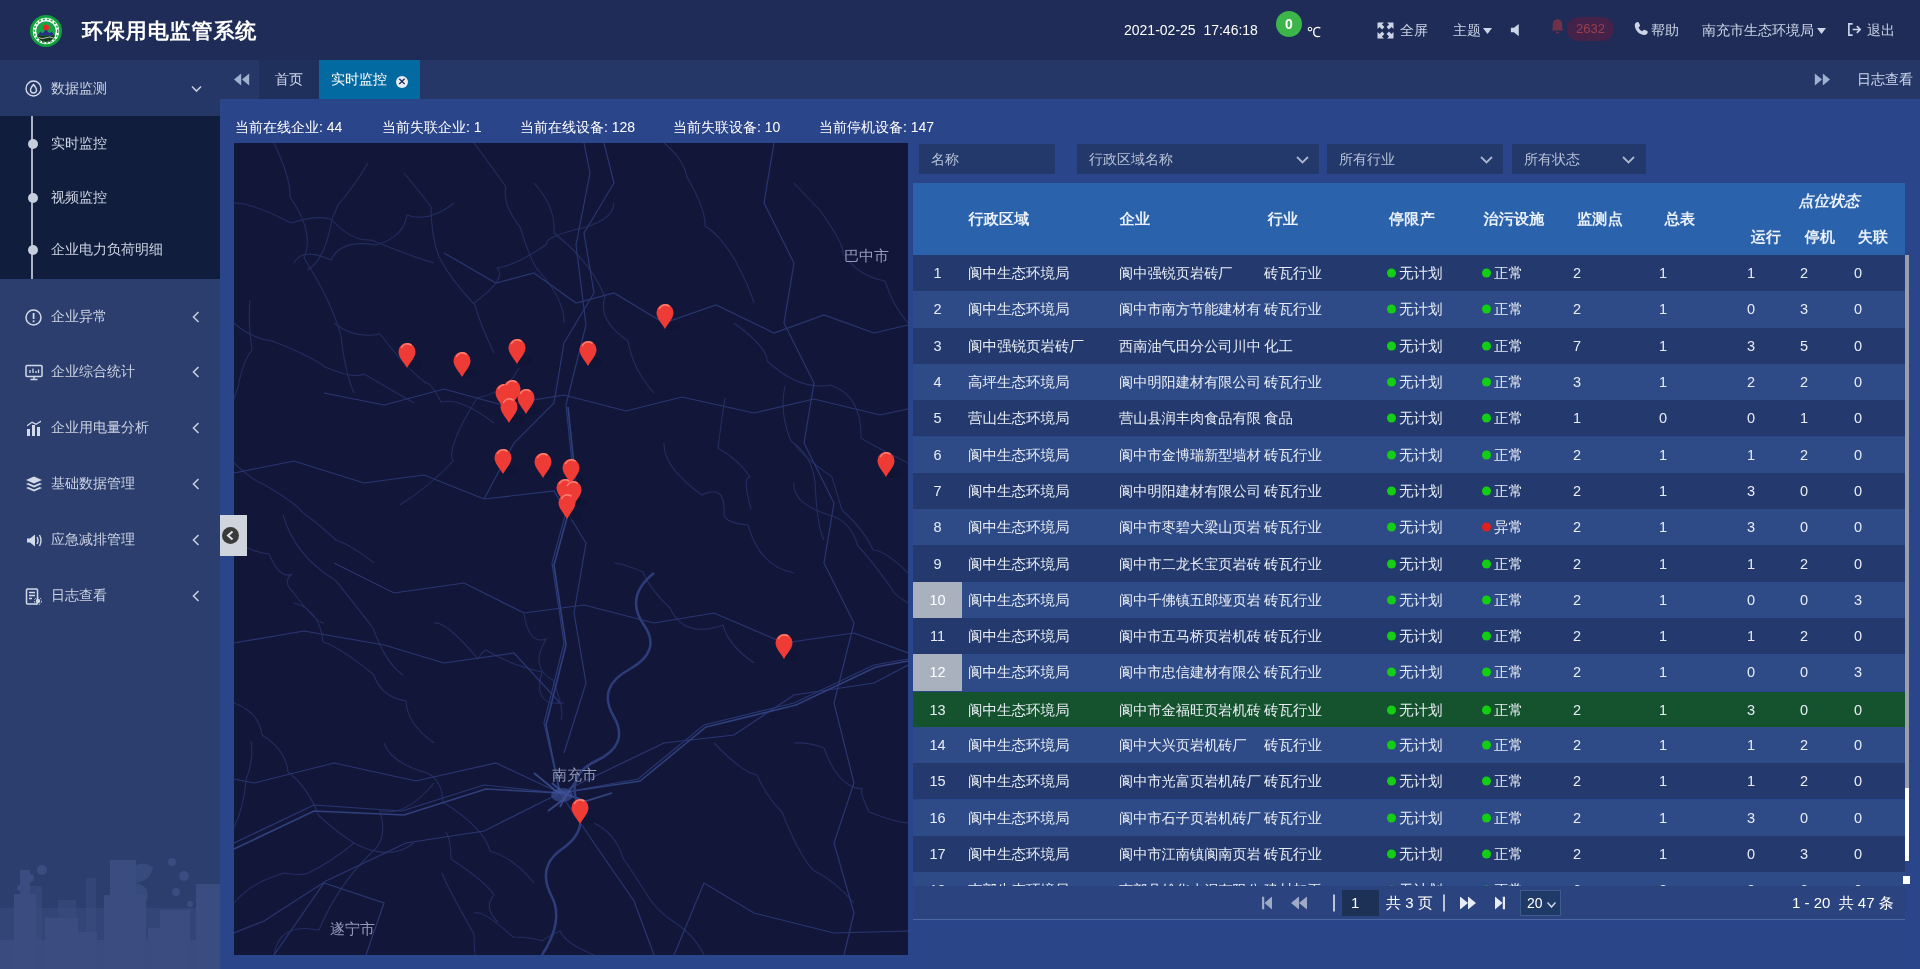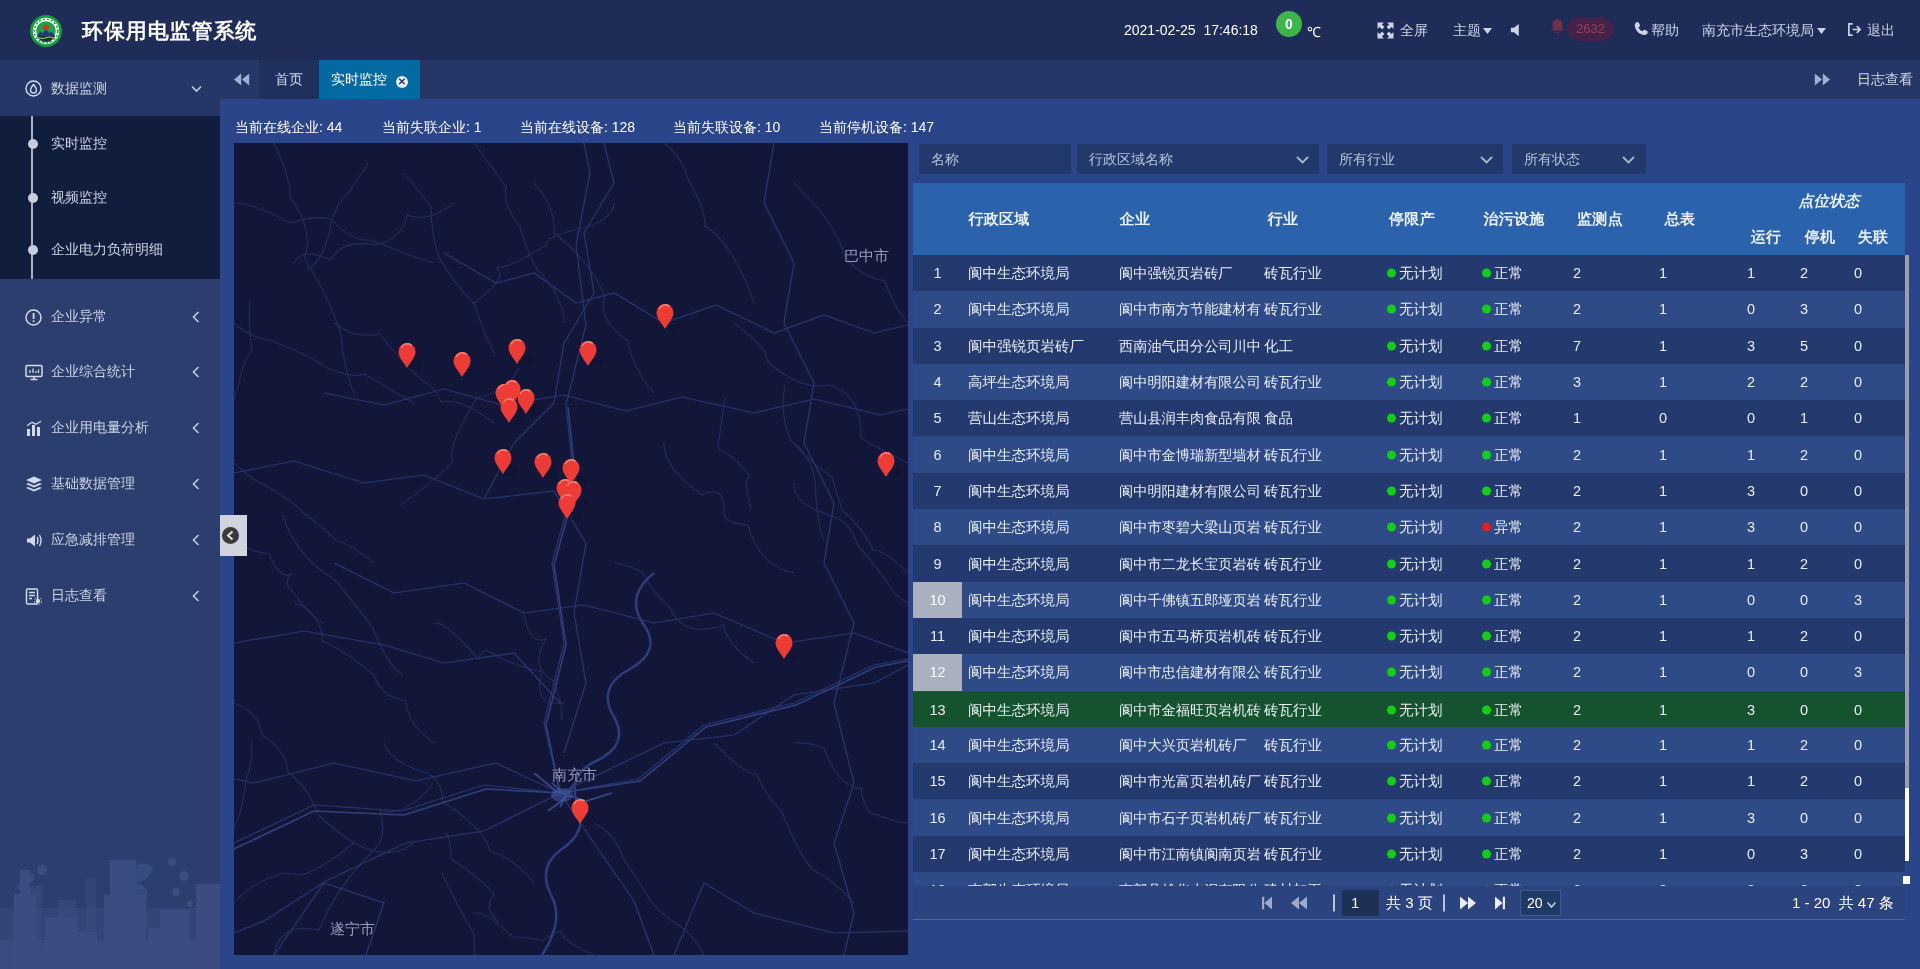--- a/index.html
+++ b/index.html
@@ -310,21 +310,21 @@
 <text x="318" y="637" fill="#949db8" font-size="15">南充市</text>
 <text x="96" y="791" fill="#949db8" font-size="15">遂宁市</text>
 </svg>
 
 <div id="collapsebtn"></div>
 <svg class="abs" style="left:222px;top:527px" width="17" height="17" viewBox="0 0 17 17">
     <circle cx="8.5" cy="8.5" r="8.5" fill="#3a3a3a"></circle>
     <path d="M10.5 4.5 L6 8.5 L10.5 12.5" fill="none" stroke="#dfe3ea" stroke-width="2"></path>
   </svg>
 
-<div class="ffield" style="left:919px;width:152px">名称</div>
+<div class="ffield" style="left:919px;width:136px">名称</div>
 <div class="ffield" style="left:1077px;width:242px">行政区域名称</div>
 <svg class="abs" style="left:1296px;top:156px" width="13" height="8" viewBox="0 0 13 8" fill="none" stroke="#aab6cc" stroke-width="1.8">
     <path d="M1 1 L6.5 6.5 L12 1"></path>
   </svg>
 <div class="ffield" style="left:1327px;width:176px">所有行业</div>
 <svg class="abs" style="left:1480px;top:156px" width="13" height="8" viewBox="0 0 13 8" fill="none" stroke="#aab6cc" stroke-width="1.8">
     <path d="M1 1 L6.5 6.5 L12 1"></path>
   </svg>
 <div class="ffield" style="left:1512px;width:134px">所有状态</div>
 <svg class="abs" style="left:1622px;top:156px" width="13" height="8" viewBox="0 0 13 8" fill="none" stroke="#aab6cc" stroke-width="1.8">

